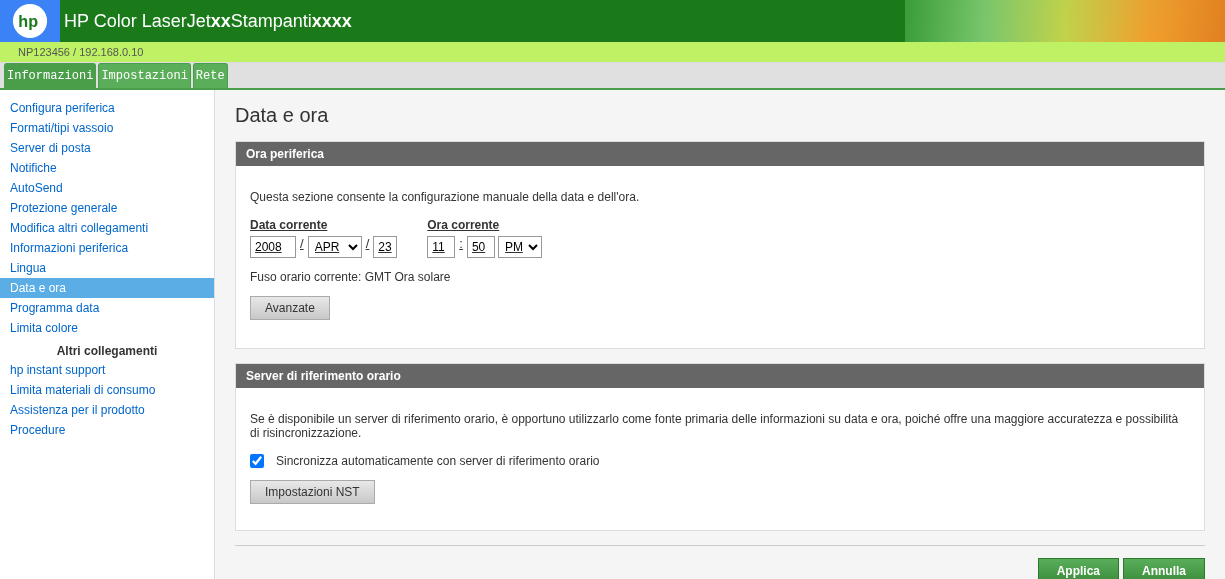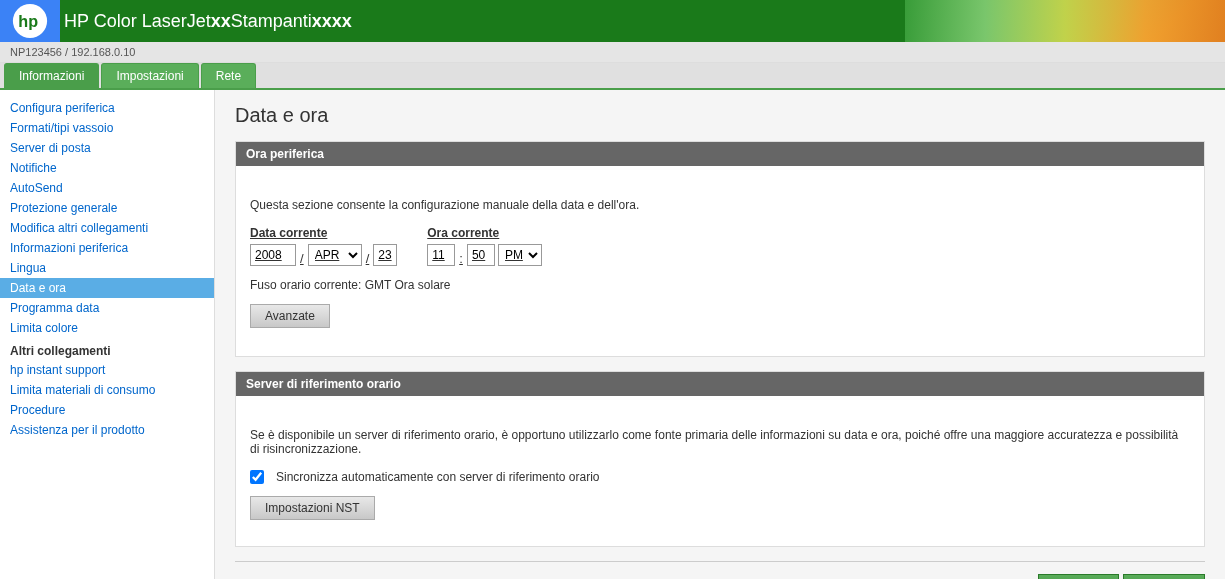--- a/index.html
+++ b/index.html
@@ -43,46 +43,47 @@
     }
     .header-image-inner {
       width: 100%;
       height: 100%;
       background: linear-gradient(to right, #3a9e3a, #7dc86e, #c8d44a, #f0a030, #e08020);
       opacity: 0.9;
     }
 
     
     .breadcrumb-bar {
-      background: #e5e5e5;
-      padding: 4px 10px;
+      background: #bef264;
+      padding: 4px 18px;
       font-size: 11px;
       color: #555;
       border-bottom: 1px solid #ddd;
     }
 
     
     .tabs-bar {
       background: #e0e0e0;
       display: flex;
       align-items: flex-end;
       padding: 0 0 0 4px;
       border-bottom: 2px solid #4a9e4a;
       gap: 2px;
     }
     .tab {
-      padding: 5px 14px;
+      padding: 5px 2px;
       font-size: 12px;
       cursor: pointer;
       border: 1px solid #bbb;
       border-bottom: none;
       background: #d0d0d0;
       color: #333;
       border-radius: 3px 3px 0 0;
       text-decoration: none;
+      font-family: Liberation Mono, monospace;
     }
     .tab.active {
       background: #4a9e4a;
       color: #fff;
       border-color: #4a9e4a;
     }
     .tab.alt-active {
       background: #5aae5a;
       color: #fff;
       border-color: #4a9e4a;
@@ -113,20 +114,21 @@
     .sidebar-item.active {
       background: #5aade5;
       color: #fff;
       text-decoration: none;
     }
     .sidebar-section-header {
       padding: 6px 10px 2px 10px;
       font-weight: bold;
       font-size: 12px;
       color: #333;
+      text-align: center;
     }
 
     
     .content {
       flex: 1;
       padding: 14px 20px;
       background: #f5f5f5;
     }
     .page-title {
       font-size: 20px;
@@ -135,21 +137,21 @@
       margin-bottom: 14px;
     }
 
     
     .section-header {
       background: #666;
       color: #fff;
       padding: 5px 10px;
       font-size: 12px;
       font-weight: bold;
-      margin-bottom: 20px;
+      margin-bottom: 12px;
     }
     .section-desc {
       font-size: 12px;
       color: #333;
       margin-bottom: 14px;
     }
 
     
     .fields-row {
       display: flex;
@@ -160,21 +162,21 @@
     }
     .field-group label {
       display: block;
       font-size: 12px;
       font-weight: bold;
       margin-bottom: 4px;
       color: #333;
     }
     .field-inline {
       display: flex;
-      align-items: flex-end;
+      align-items: flex-start;
       gap: 3px;
     }
     .field-inline input[type="text"] {
       border: 1px solid #999;
       padding: 2px 4px;
       font-size: 12px;
       height: 22px;
     }
     .field-inline select {
       border: 1px solid #999;
@@ -312,22 +314,22 @@
     <a class="sidebar-item">Modifica altri collegamenti</a>
     <a class="sidebar-item">Informazioni periferica</a>
     <a class="sidebar-item">Lingua</a>
     <a class="sidebar-item active">Data e ora</a>
     <a class="sidebar-item">Programma data</a>
     <a class="sidebar-item">Limita colore</a>
 
     <div class="sidebar-section-header">Altri collegamenti</div>
     <a class="sidebar-item">hp instant support</a>
     <a class="sidebar-item">Limita materiali di consumo</a>
+    <a class="sidebar-item">Assistenza per il prodotto</a>
     <a class="sidebar-item">Procedure</a>
-    <a class="sidebar-item">Assistenza per il prodotto</a>
   </div>
 
   <div class="content">
     <div class="page-title">Data e ora</div>
 
     <div class="section-block">
       <div class="section-header">Ora periferica</div>
       <div class="section-content">
         <p class="section-desc">Questa sezione consente la configurazione manuale della data e dell'ora.</p>
 

